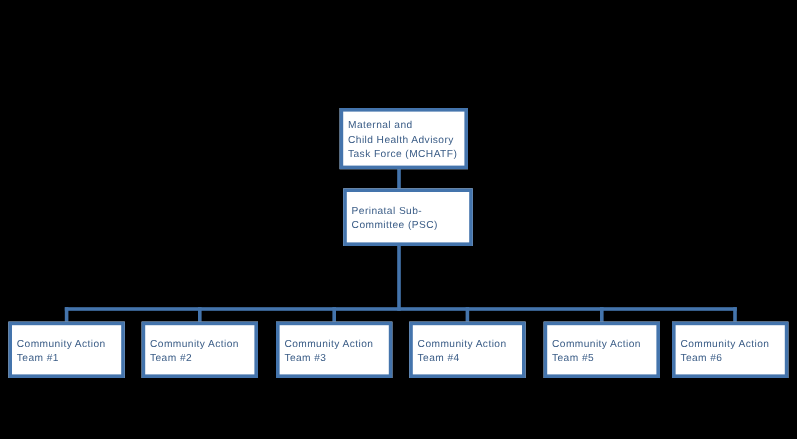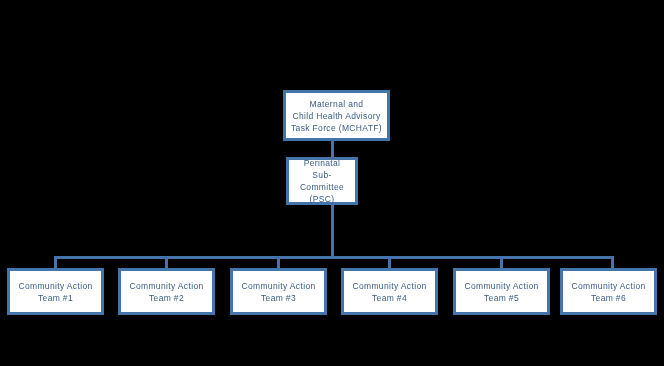--- a/index.html
+++ b/index.html
@@ -16,21 +16,21 @@
     overflow: hidden;
   }
   .node {
     position: absolute;
     box-sizing: border-box;
     background: #ffffff;
     border: 3px solid #4474ac;
     display: flex;
     align-items: center;
     justify-content: center;
-    text-align: center;
+    text-align: left;
     color: #3a5c86;
     font-size: 8.5px;
     line-height: 12px;
     letter-spacing: 0.35px;
     padding: 2px 4px;
     z-index: 3;
   }
   .node-label {
     display: block;
     width: 100%;
@@ -48,21 +48,21 @@
 <div id="chart-canvas">
 
   <div class="node" style="left:283px; top:90px; width:107px; height:51px;">
     <span class="node-label">Maternal  and
 Child Health  Advisory
 Task Force  (MCHATF)</span>
   </div>
 
   <div class="connector" style="left:331px; top:141px; width:3px; height:16px;"></div>
 
-  <div class="node" style="left:286px; top:157px; width:72px; height:48px;">
+  <div class="node" style="left:286px; top:157px; width:108px; height:48px;">
     <span class="node-label">Perinatal  Sub-
 Committee  (PSC)</span>
   </div>
 
   <div class="connector" style="left:331px; top:205px; width:3px; height:54px;"></div>
 
   <div class="connector" style="left:54px; top:256px; width:560px; height:3px;"></div>
 
   <div class="connector" style="left:54px; top:256px; width:3px; height:12px;"></div>
   <div class="connector" style="left:165px; top:256px; width:3px; height:12px;"></div>

